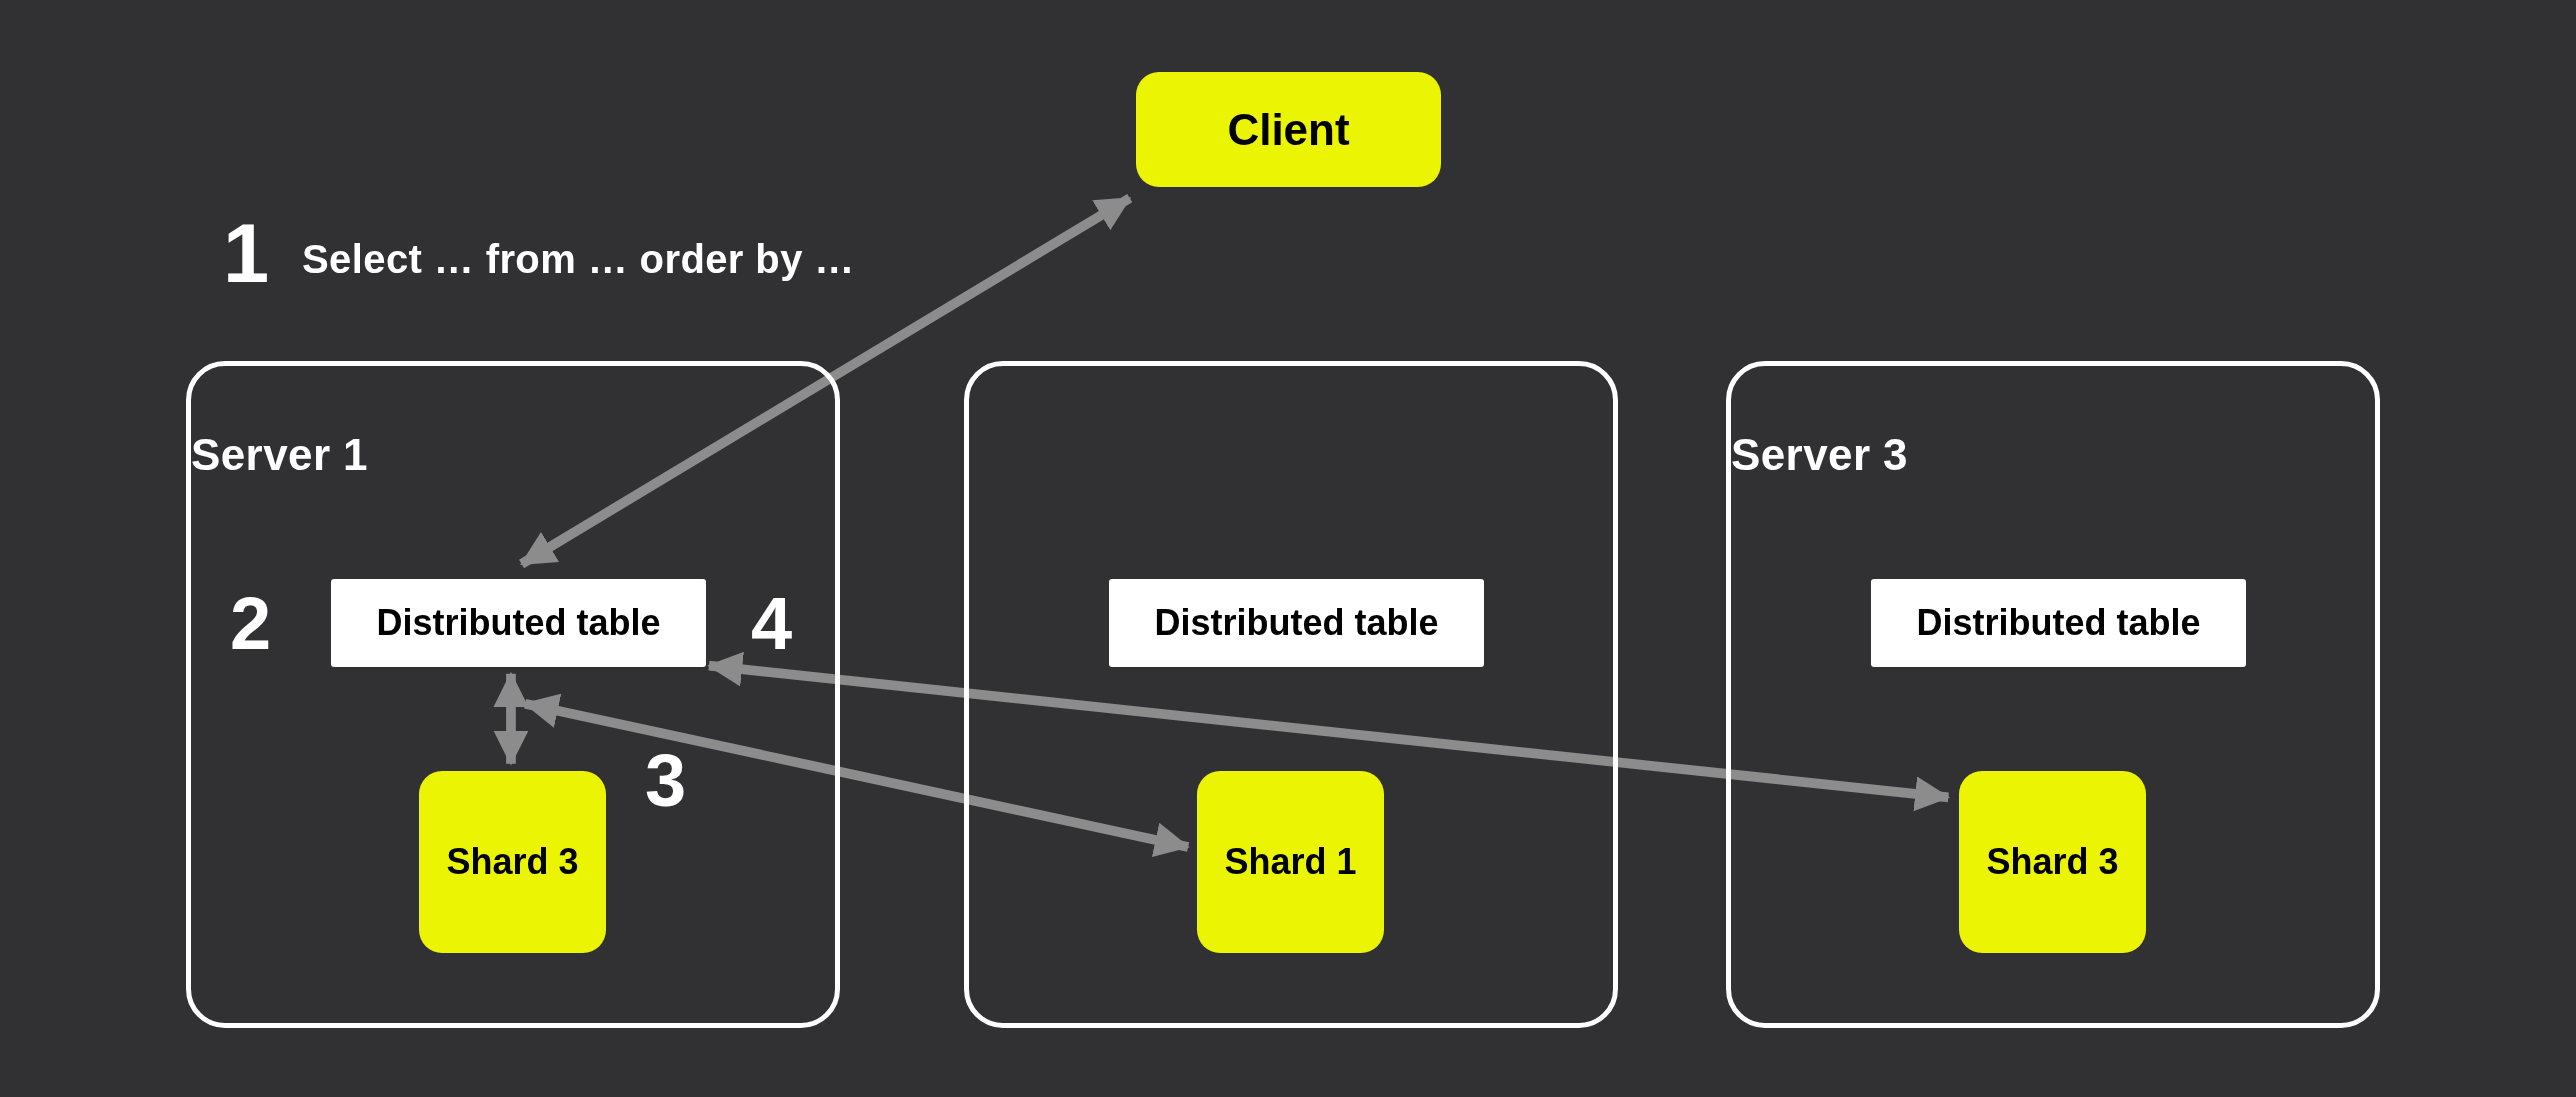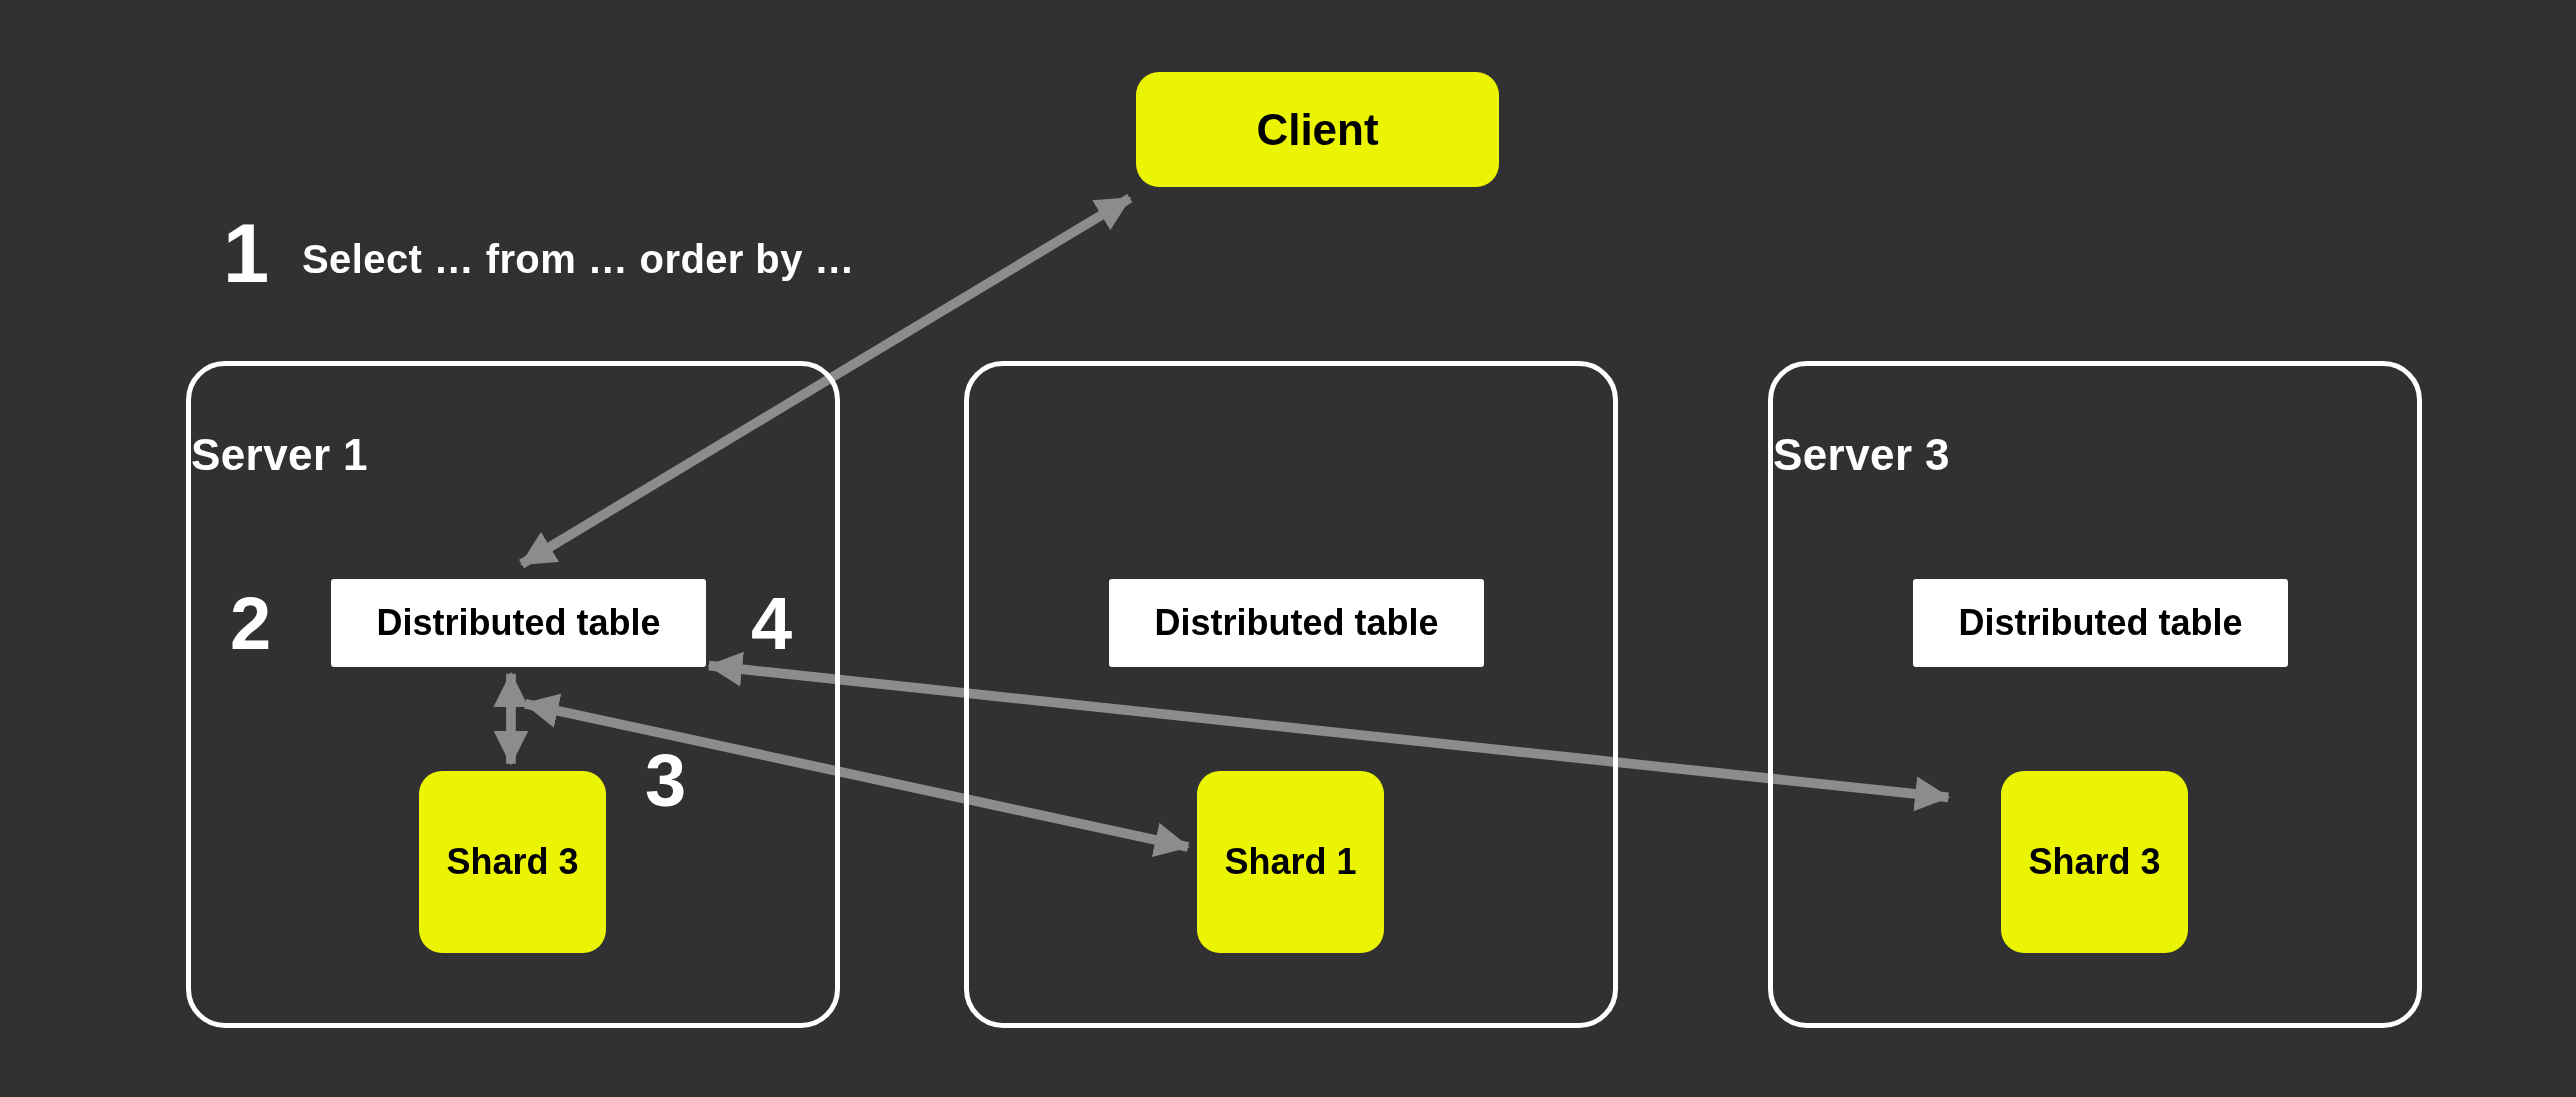--- a/index.html
+++ b/index.html
@@ -15,35 +15,35 @@
     position: absolute;
     display: flex;
     align-items: center;
     justify-content: center;
     box-sizing: border-box;
     color: var(--text_black, #000);
     font-weight: 700;
     text-align: center;
   }
   .client {
-    left: 1136px; top: 72px; width: 363px; height: 115px;
+    left: 1136px; top: 72px; width: 305px; height: 115px;
     background: var(--accent_yellow, #EBF402);
     border-radius: 23px;
     font-size: 44px;
   }
   .server {
     position: absolute;
     top: 361px; width: 654px; height: 667px;
     border: 5.3px solid var(--node_white, #fff);
     border-radius: 39px;
     box-sizing: border-box;
   }
   .server-1 { left: 186px; }
   .server-2 { left: 964px; }
-  .server-3 { left: 1726px; margin-left: 42px; }
+  .server-3 { left: 1726px; }
   .server-title {
     position: absolute;
     top: 64px; left: 0; right: 0;
     text-align: left;
     color: var(--text_white, #fff);
     font-size: 44px;
     font-weight: 600;
     letter-spacing: 0.4px;
   }
   .dtable {

